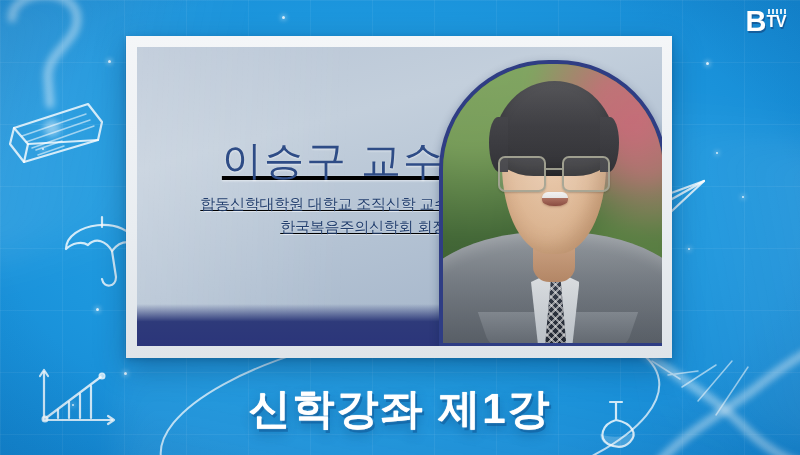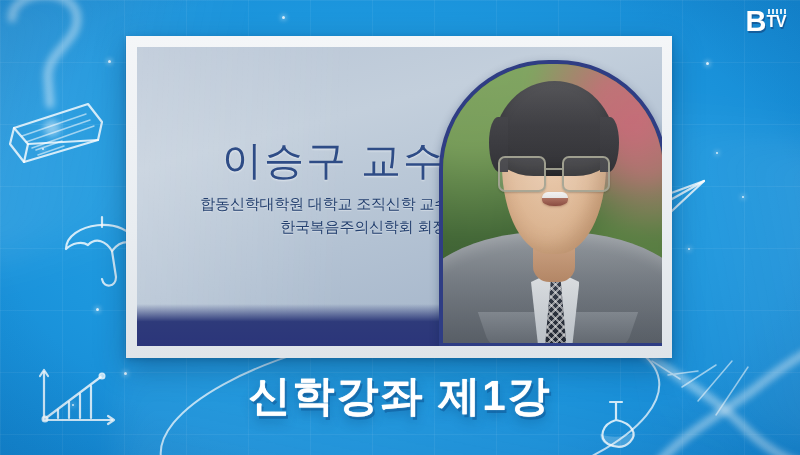--- a/index.html
+++ b/index.html
@@ -104,20 +104,21 @@
     filter:blur(10px);
   }
 
   
   .text-block {
     position:absolute;
     left:18px; top:92px;
     width:294px;
     text-align:right;
     z-index:4;
+    text-decoration:underline;
   }
   .name {
     font-size:40px;
     line-height:1.06;
     font-weight:400;
     color:#2e4c86;
     letter-spacing:2px;
     text-shadow:0 1px 2px rgba(255,255,255,.55);
     margin-bottom:12px;
     padding-right:4px;
@@ -236,21 +237,21 @@
   .brow.l { left:28%; transform:rotate(-5deg); }
   .brow.r { right:28%; transform:rotate(5deg); }
   .photo-soft { position:absolute; inset:0;
     background:linear-gradient(180deg, rgba(255,255,255,.07), rgba(0,0,0,.10));
     backdrop-filter:none; }
   .photo-blurwrap { position:absolute; inset:0; filter:blur(.6px); }
 
   
   .banner-title {
     position:absolute;
-    left:0; right:0; bottom:31px;
+    left:0; right:0; bottom:18px;
     text-align:center;
     z-index:9;
     pointer-events:none;
     margin-top:40px;
   }
   .banner-title .txt {
     display:inline-block;
     font-size:42px;
     font-weight:700;
     letter-spacing:2px;

